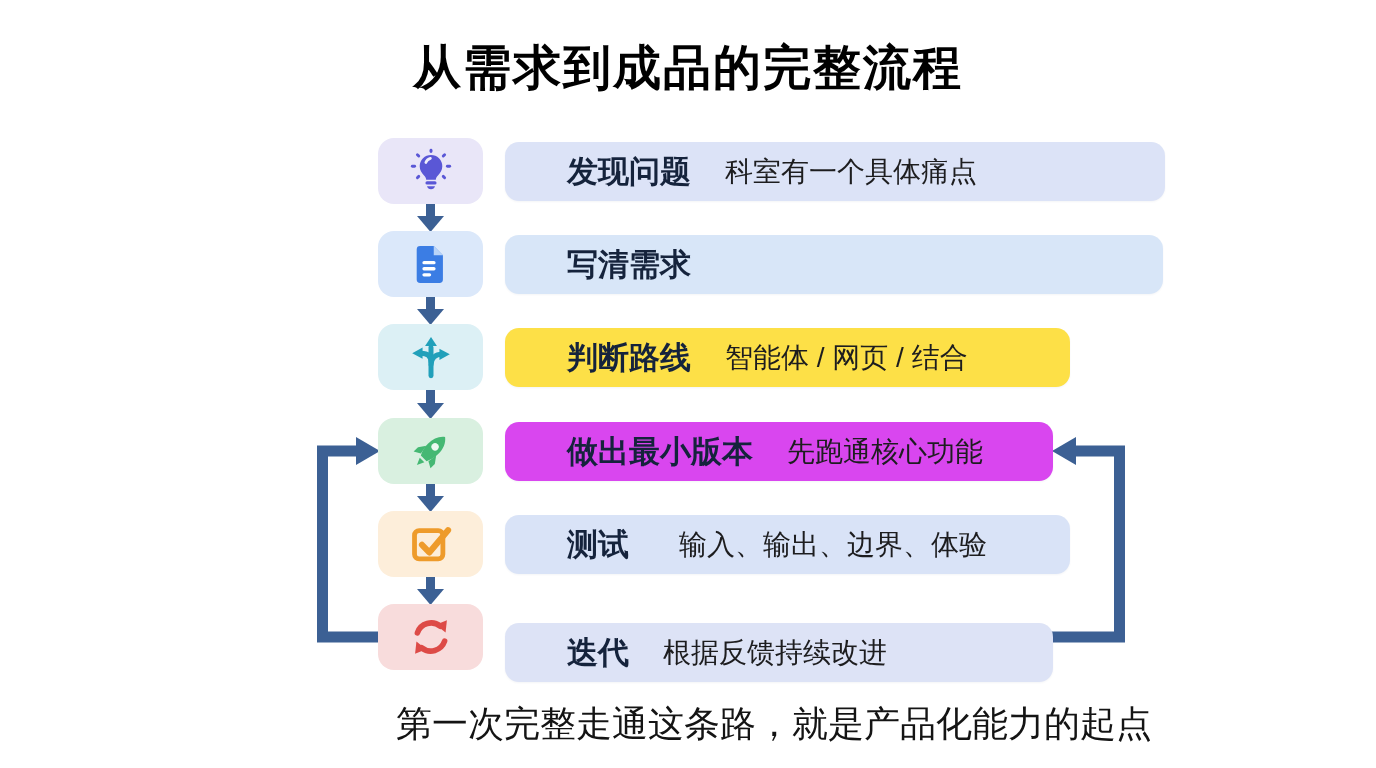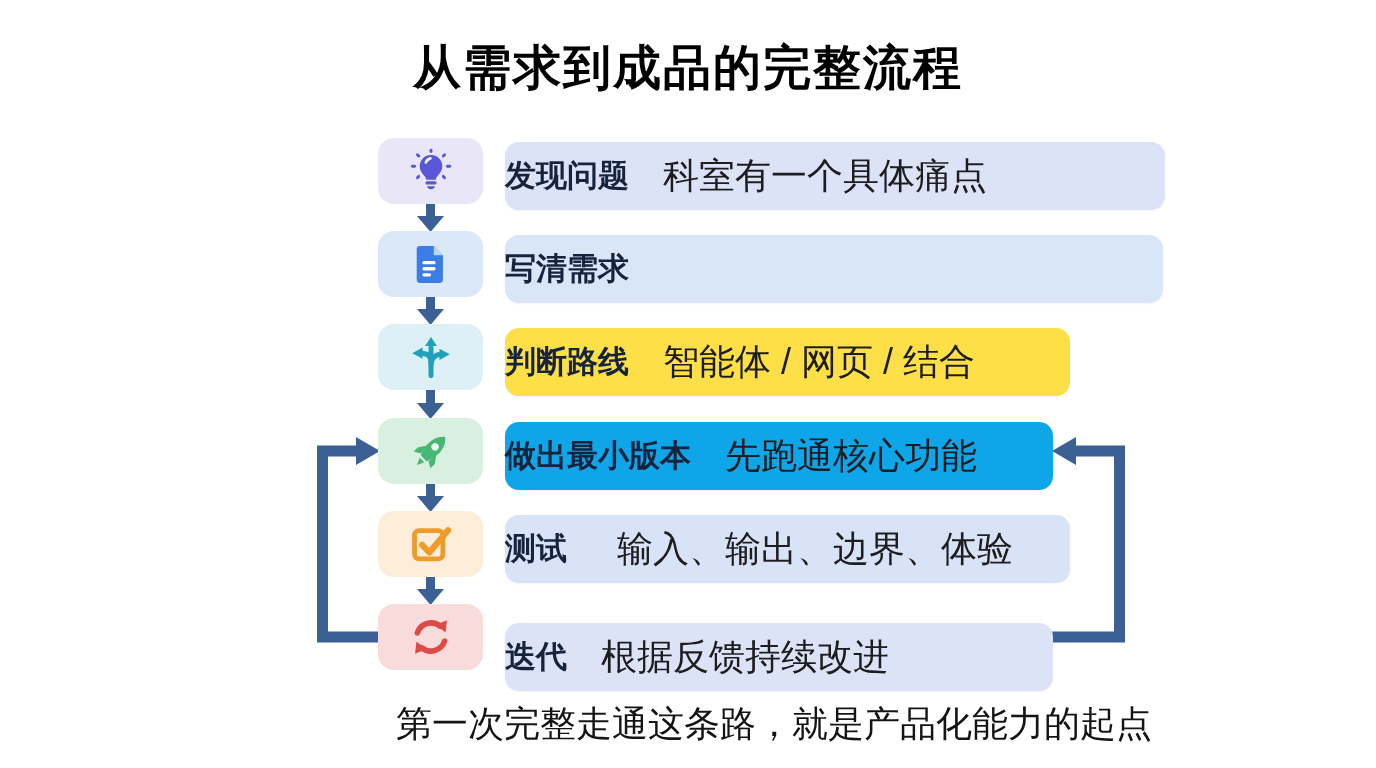--- a/index.html
+++ b/index.html
@@ -28,36 +28,36 @@
   .r1{top:138px;} .r2{top:231px;} .r3{top:324px;}
   .r4{top:418px;} .r5{top:511px;} .r6{top:604px;}
   .tile{
     position:absolute;left:0;top:0;
     width:105px;height:66px;
     border-radius:16px;
     display:flex;align-items:center;justify-content:center;
   }
   .box{
     position:absolute;left:127px;top:4px;
-    height:68px;
+    height:59px;
     border-radius:14px;
     display:flex;align-items:center;
-    box-sizing:border-box;
+    padding-left:62px;box-sizing:border-box;
     box-shadow:0 1px 2px rgba(30,53,95,0.05);
   }
   .w1{width:660px;} .w2{width:658px;gap:48px;} .w3{width:565px;}
   .w4{width:548px;} .w5{width:565px;} .w6{width:548px;margin-top:15px;}
   .step-label{
     font-size:31px;
     font-weight:bold;
     color:#15233c;
     white-space:nowrap;
   }
   .step-detail{
-    font-size:36px;
+    font-size:28px;
     color:#1d1d1f;
     margin-left:34px;
     white-space:nowrap;
   }
   .caption{
     position:absolute;
     left:0;top:700px;width:1152px;
     text-align:right;
     font-size:36px;
     color:#141414;
@@ -167,21 +167,21 @@
       <svg viewBox="0 0 24 24" width="46" height="46">
         <g transform="rotate(45 12 12)" fill="currentColor">
           <path d="M12 1.6c2.6 2 3.8 5 3.8 8.9 0 2.6-.8 5.2-1.7 6.9H9.9c-.9-1.7-1.7-4.3-1.7-6.9 0-3.9 1.2-6.9 3.8-8.9z"></path>
           <path d="M8.4 11.8l-2.6 3.6v3.2l3.4-1.9z"></path>
           <path d="M15.6 11.8l2.6 3.6v3.2l-3.4-1.9z"></path>
           <path d="M10.3 18.6h3.4L12 22.4z"></path>
           <circle cx="12" cy="9" r="1.9" fill="#eef9f2"></circle>
         </g>
       </svg>
     </div>
-    <div class="box w4" style="background: #0ea5e9;">
+    <div class="box w4" style="background: #d946ef;">
       <span class="step-label">做出最小版本</span>
       <span class="step-detail">先跑通核心功能</span>
     </div>
   </div>
 
   <div class="row r5">
     <div class="tile" style="background: rgb(253, 238, 218); color: rgb(238, 155, 43);">
       <svg viewBox="0 0 24 24" width="46" height="46">
         <rect x="3.4" y="5" width="14.8" height="14.8" rx="2.4" fill="none" stroke="currentColor" stroke-width="2.5"></rect>
         <path d="M7.3 12.4l3.8 4L20.9 4.8" fill="none" stroke="currentColor" stroke-width="3.2" stroke-linecap="round" stroke-linejoin="round"></path>

